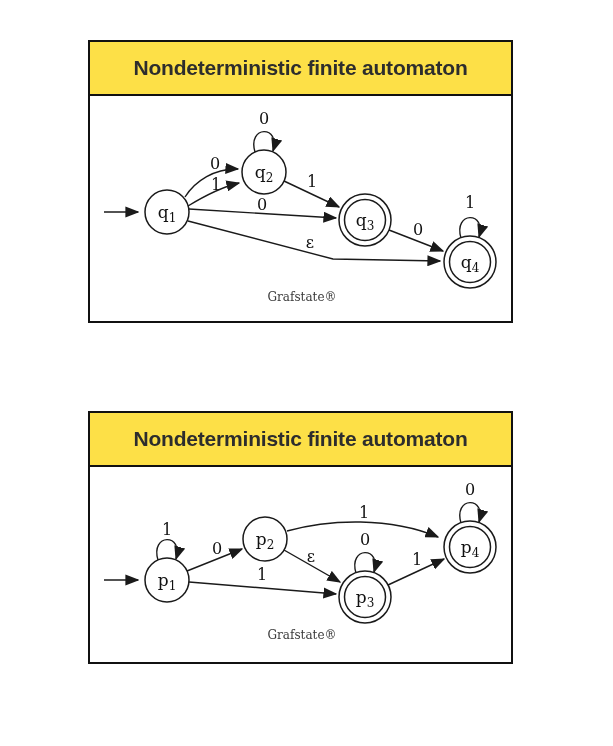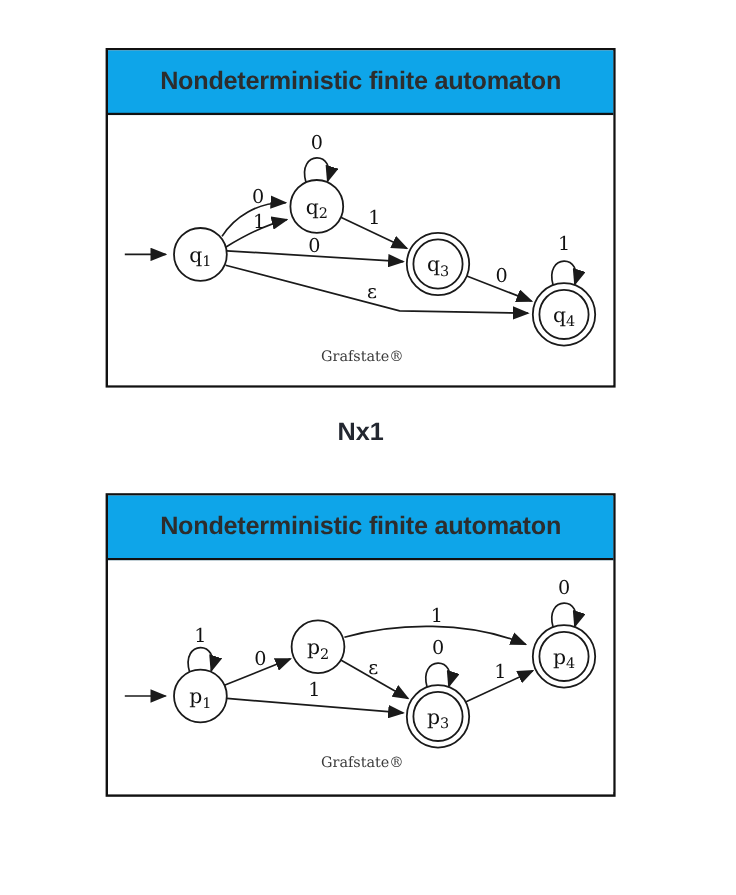--- a/index.html
+++ b/index.html
@@ -17,21 +17,21 @@
     width: 425px;
     border: 2px solid #111111;
     box-sizing: border-box;
     background: #ffffff;
   }
   .card-1 { top: 40px; height: 283px; }
   .card-2 { top: 411px; height: 253px; }
   .card-header {
     height: 52px;
     line-height: 52px;
-    background: #0ea5e9;
+    background: #fde047;
     border-bottom: 2px solid #111111;
     text-align: center;
     font-size: 21px;
     font-weight: 700;
     color: #2d2d2d;
     letter-spacing: -0.2px;
   }
   .card-body { position: relative; background: #ffffff; }
   .card-1 .card-body { height: 225px; }
   .card-2 .card-body { height: 193px; }
@@ -108,21 +108,20 @@
         <g>
           <circle class="state" cx="380" cy="166" r="26"></circle>
           <circle class="state" cx="380" cy="166" r="20.5"></circle>
           <text class="state-text" x="380" y="172" text-anchor="middle"><tspan>q</tspan><tspan class="state-sub" dy="4">4</tspan></text>
         </g>
 
         <text class="watermark" x="212" y="205">Grafstate®</text>
       </svg>
     </div>
   </div>
-  <div class="caption caption-1">Nx1</div>
 
   <div class="card card-2">
     <div class="card-header">
       <span>Nondeterministic finite automaton</span>
     </div>
     <div class="card-body">
       <svg width="421" height="193" viewBox="0 0 421 193">
         <defs>
           <marker id="arrow2" viewBox="0 0 10 8" refX="9" refY="4" markerWidth="10" markerHeight="8" orient="auto">
             <path d="M0,0 L10,4 L0,8 Z" fill="#1a1a1a"></path>

